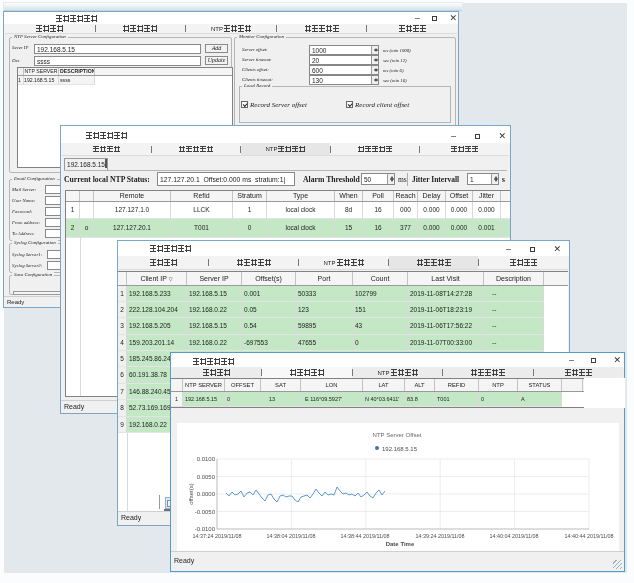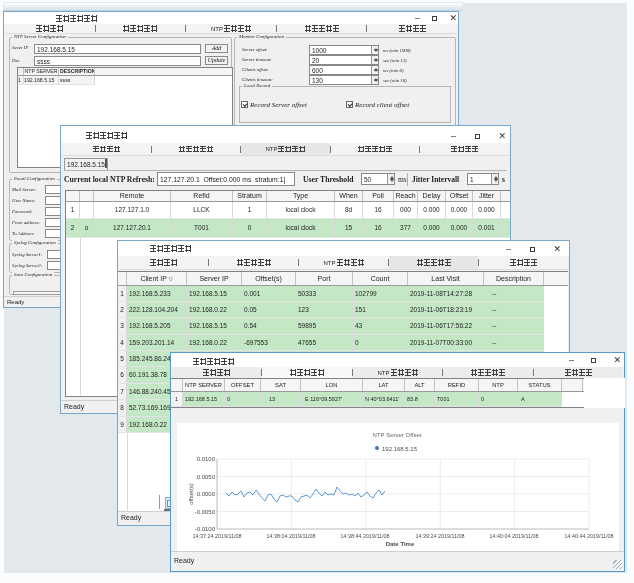--- a/index.html
+++ b/index.html
@@ -216,23 +216,23 @@
   <div class="tab">
         <i class="c"></i>
         <i class="c2"></i>
         <i class="c"></i>
         <i class="c"></i>
       </div>
  </div>
  <div style="position:absolute;left:3px;top:32px;width:44px;height:12px;background:#f0f0f0;border:1px solid #9a9a9a;border-bottom:none;font-size:6.5px;line-height:12px;text-align:center">192.168.5.15</div>
  <div style="position:absolute;left:3px;top:44px;right:3px;border-top:1px solid #b5b5b5"></div>
  <div style="position:absolute;left:44px;top:33px;width:1.5px;height:9px;background:#555"></div>
- <div style="position:absolute;left:3px;top:49px;font-family:'Liberation Serif',serif;font-size:7.7px;font-weight:bold">Current local NTP Refresh:</div>
+ <div style="position:absolute;left:3px;top:49px;font-family:'Liberation Serif',serif;font-size:7.7px;font-weight:bold">Current local NTP Status:</div>
  <div class="inp" style="left:96px;top:46px;width:138px;height:14px;line-height:13px;font-size:6.8px">127.127.20.1&nbsp; Offset:0.000 ms&nbsp; stratum:1|</div>
- <div style="position:absolute;left:242px;top:49px;font-family:'Liberation Serif',serif;font-size:7.7px;font-weight:bold">User Threshold</div>
+ <div style="position:absolute;left:242px;top:49px;font-family:'Liberation Serif',serif;font-size:7.7px;font-weight:bold">Alarm Threshold</div>
  <div class="spin" style="left:300px;top:47px;width:34px;height:12px;line-height:11px;font-size:6.5px">50<i></i></div>
  <div style="position:absolute;left:337px;top:49px;font-family:'Liberation Serif',serif;font-size:7.5px;font-weight:normal">ms</div>
  <div style="position:absolute;left:346px;top:47px;width:1px;height:13px;background:#adadad"></div>
  <div style="position:absolute;left:351px;top:49px;font-family:'Liberation Serif',serif;font-size:7.5px;font-weight:bold">Jitter Intervall</div>
  <div class="spin" style="left:406px;top:47px;width:32px;height:12px;line-height:11px;font-size:6.5px">1<i></i></div>
  <div style="position:absolute;left:441px;top:49px;font-family:'Liberation Serif',serif;font-size:7.5px;font-weight:bold">s</div>
 
  <div class="tbl" style="left:4px;top:64px;right:0;height:207px;border-right:none">
   <div class="hrow" style="height:11px;line-height:10px">
     <div style="width:14px"></div>

